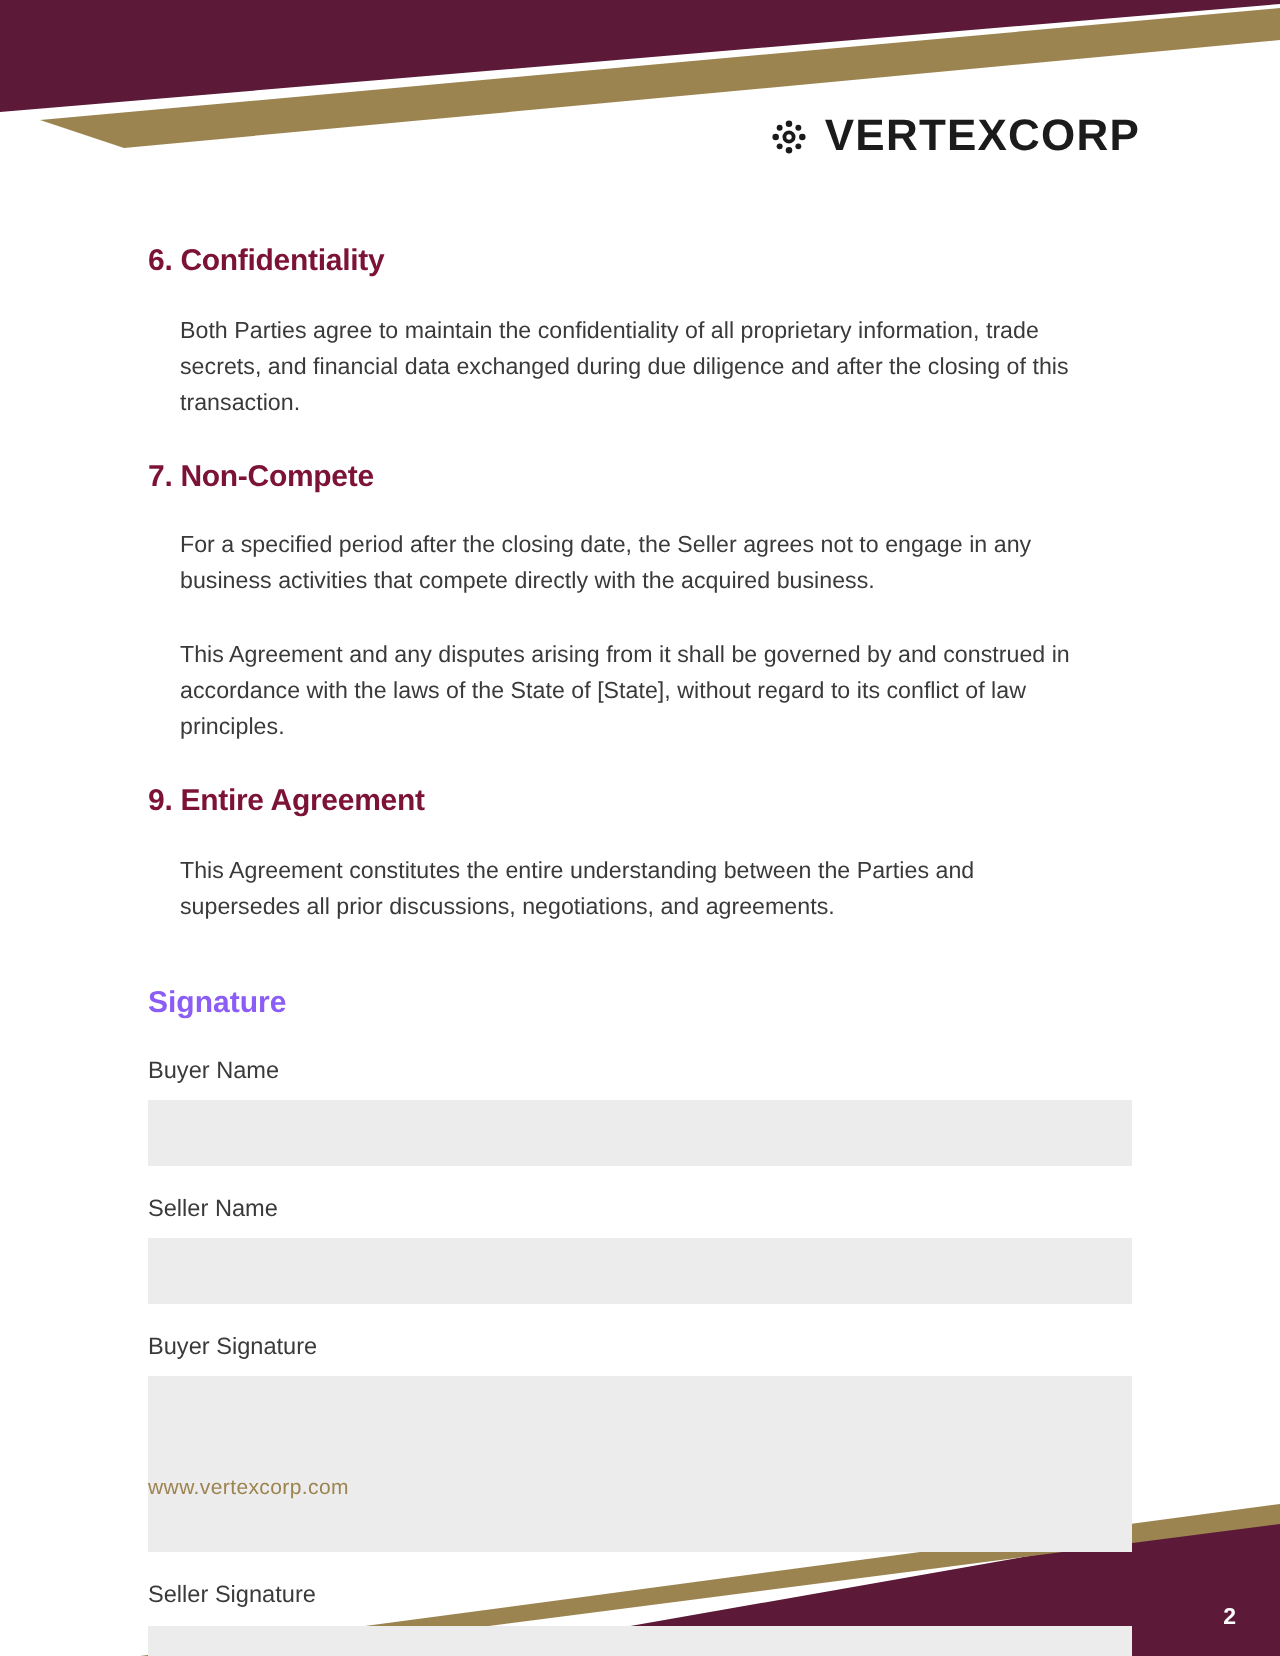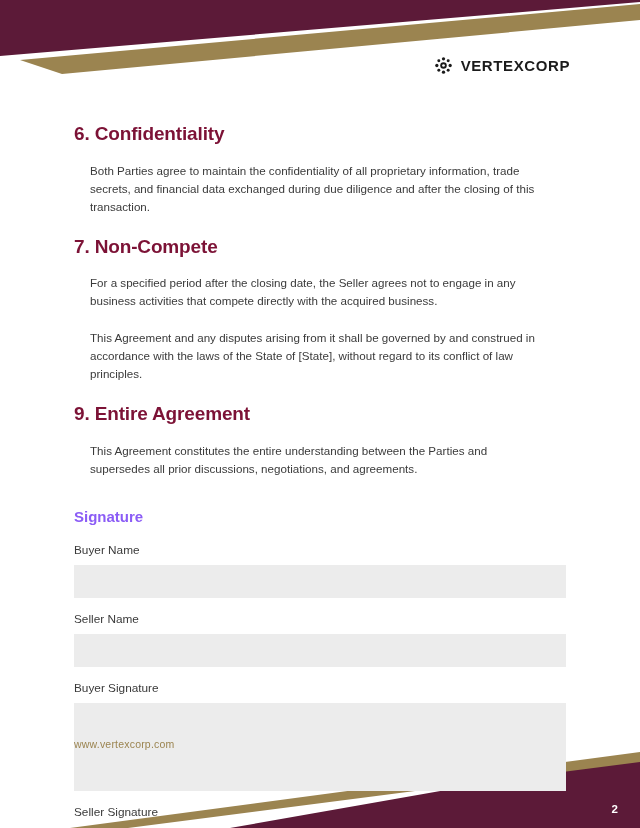--- a/index.html
+++ b/index.html
@@ -38,40 +38,40 @@
     align-items: center;
     gap: 9px;
   }
   .logo-mark {
     width: 17px;
     height: 17px;
     display: block;
     flex: 0 0 auto;
   }
   .logo-text {
-    font-size: 15px;
+    font-size: 22px;
     font-weight: 700;
     letter-spacing: 0.6px;
     color: #1b1b1b;
     line-height: 1;
     white-space: nowrap;
   }
 
   
   .content {
     position: absolute;
     left: 74px;
     top: 122px;
     width: 492px;
   }
   .section { margin-bottom: 19px; }
   .section:last-child { margin-bottom: 0; }
 
   .sec-title {
-    font-size: 19px;
+    font-size: 15px;
     font-weight: 700;
     color: #7c1236;
     margin: 0 0 7px 0;
     letter-spacing: -0.15px;
     line-height: 1.25;
   }
   .sec-body {
     font-size: 11.6px;
     line-height: 1.55;
     color: #3a3a3a;

